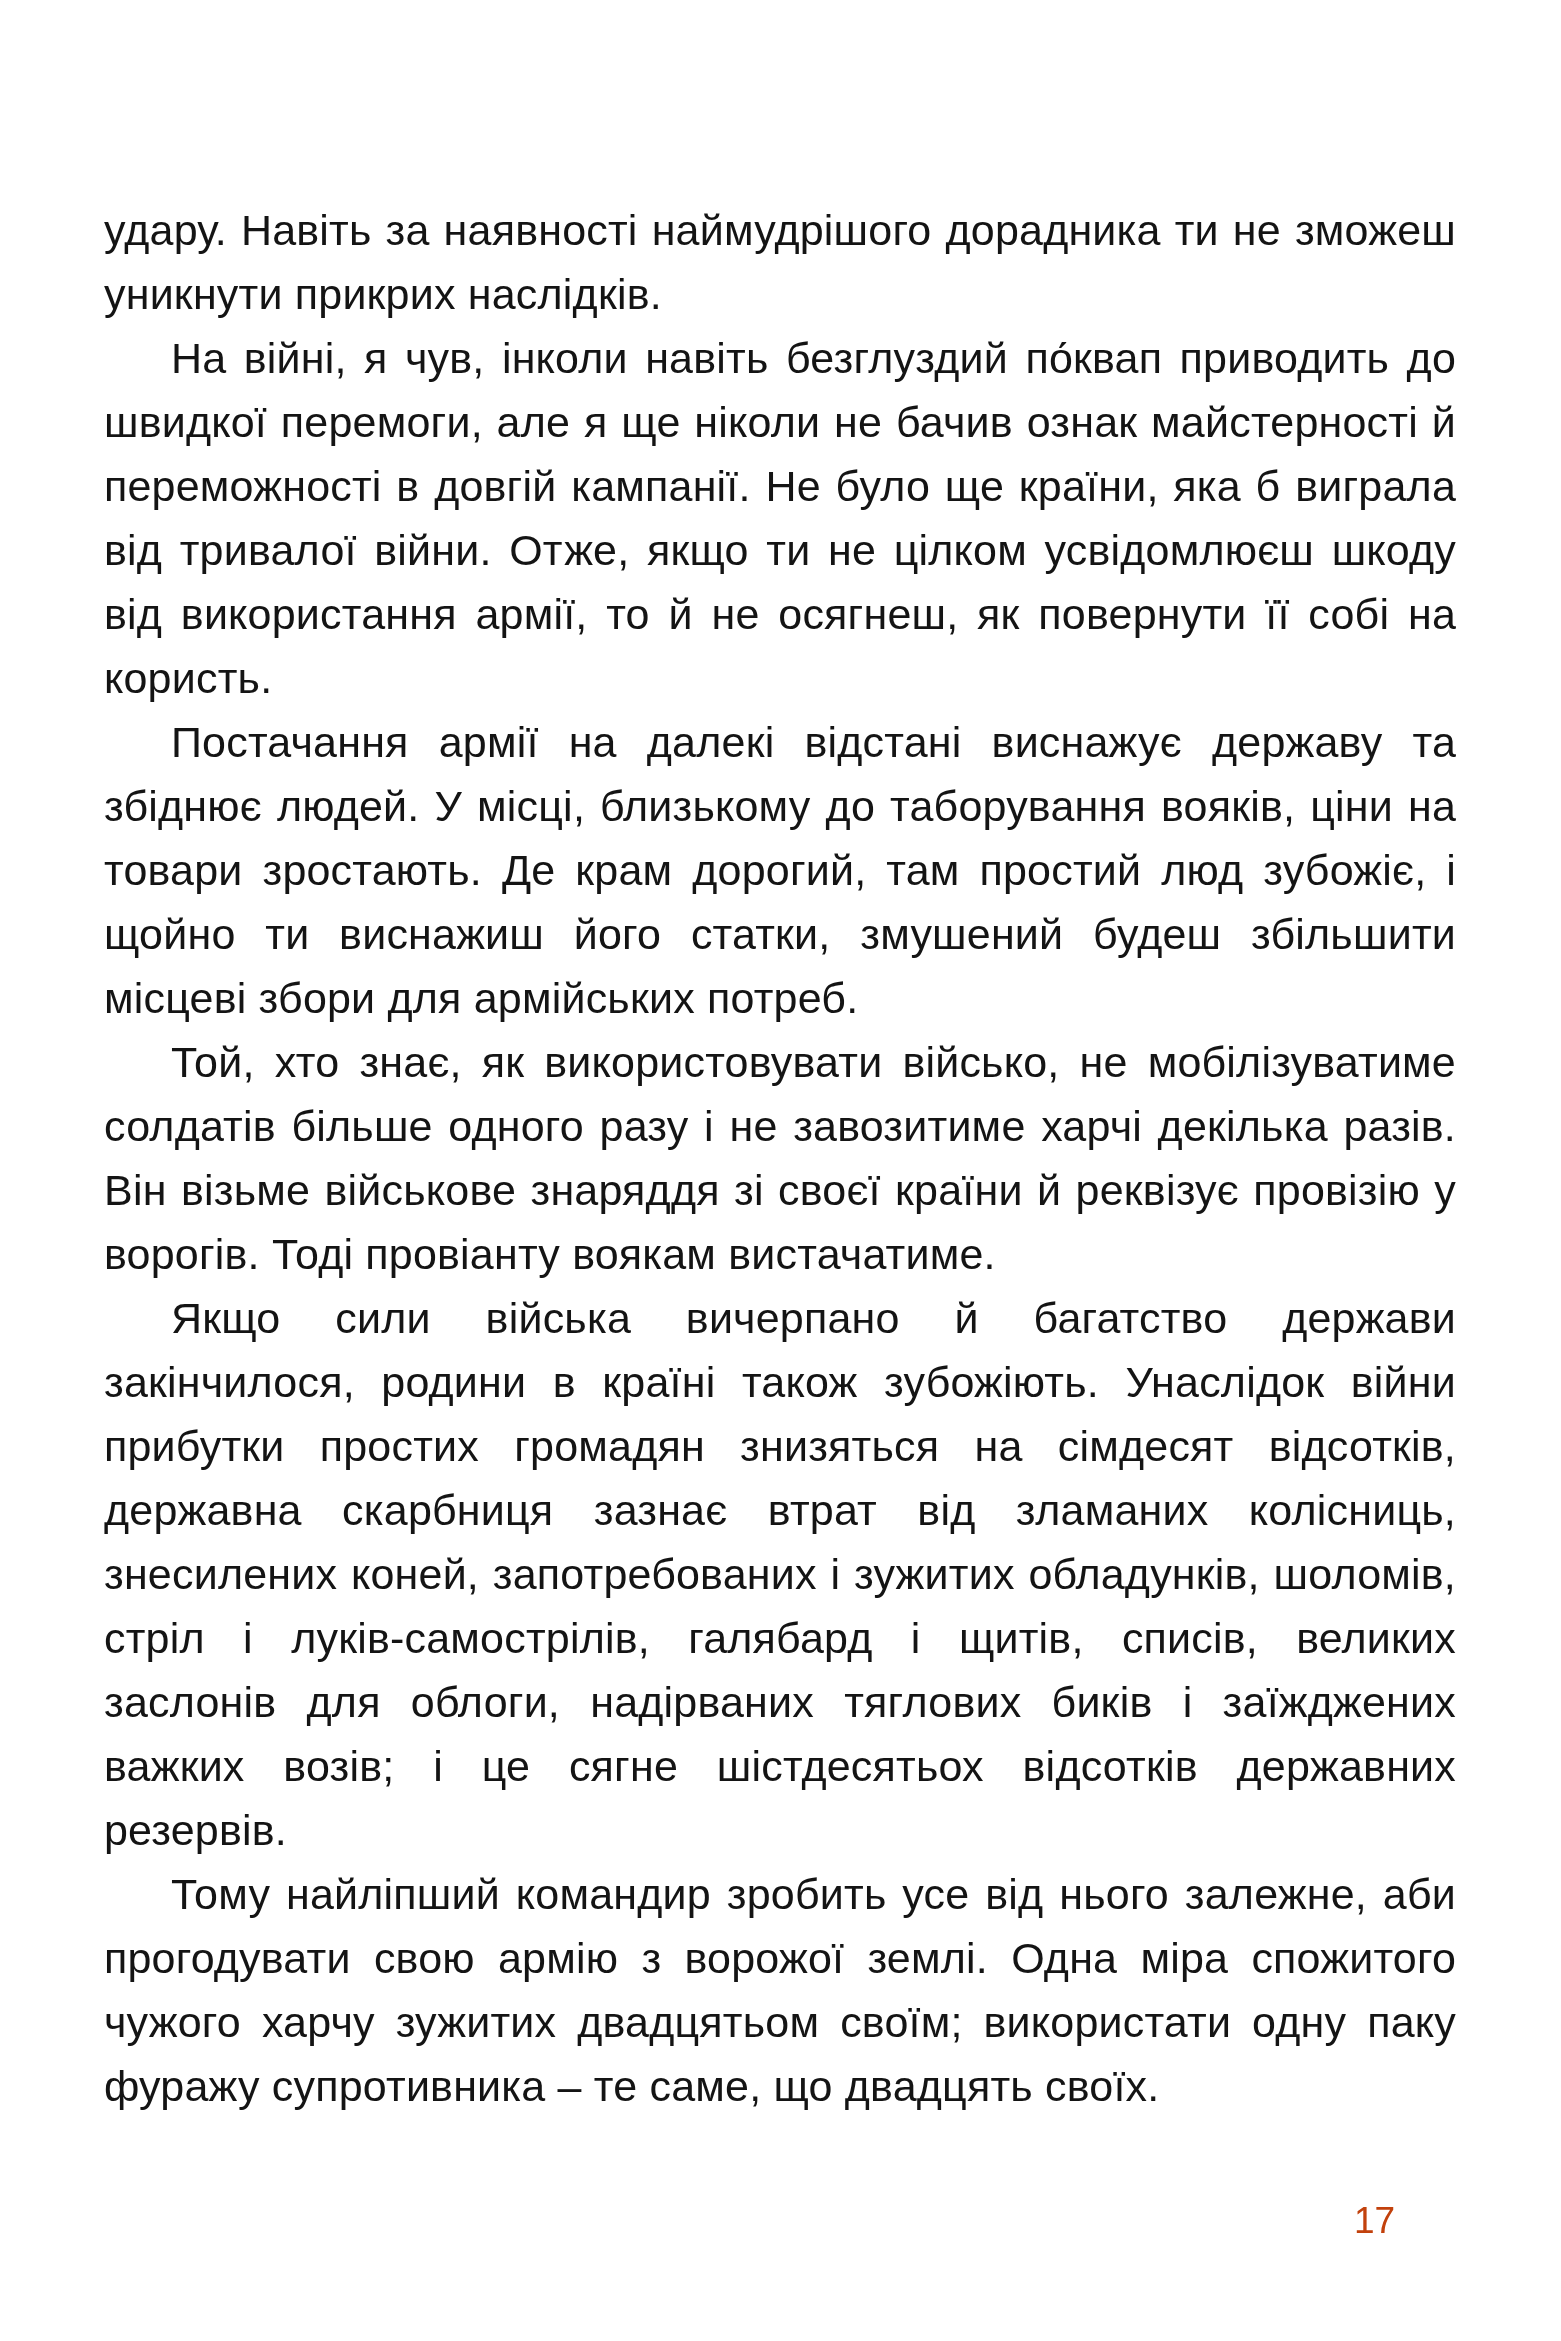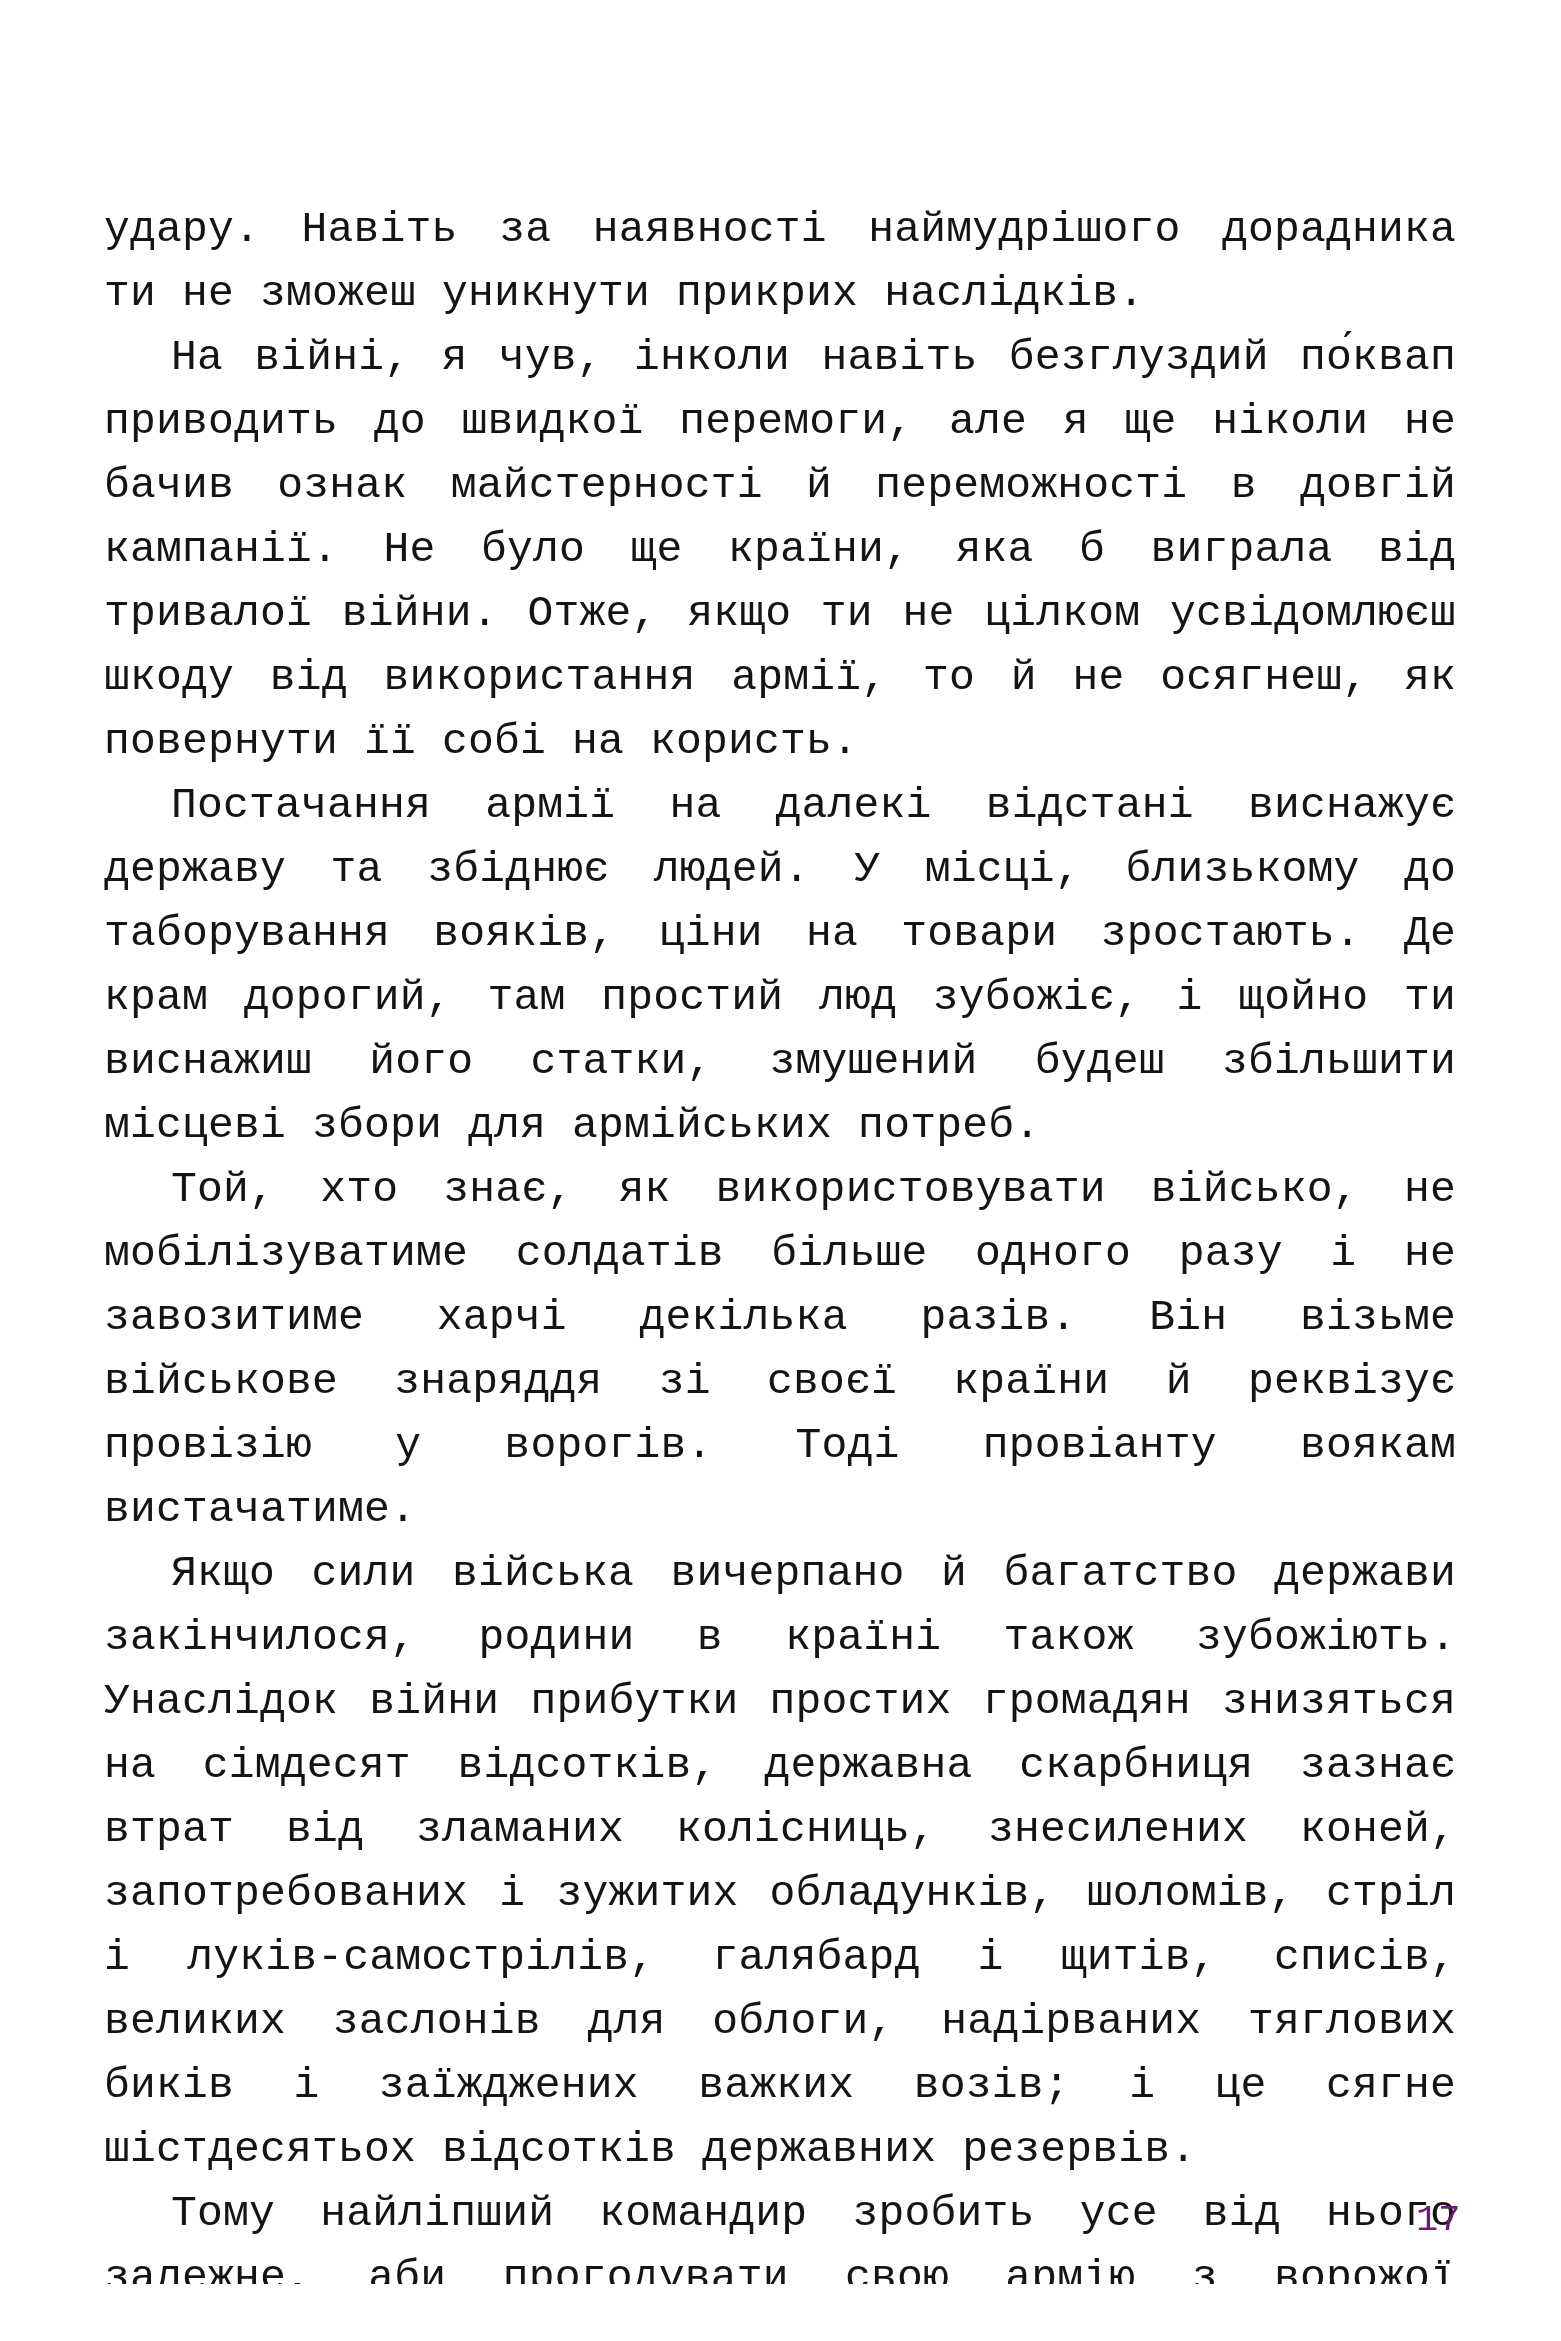--- a/index.html
+++ b/index.html
@@ -6,21 +6,21 @@
     margin: 0;
     padding: 0;
     background: #ffffff;
   }
   .book-page {
     position: relative;
     width: 1561px;
     height: 2284px;
     background: #ffffff;
     color: #141414;
-    font-family: Liberation Mono, monospace;
+    font-family: Liberation Sans, sans-serif;
     box-sizing: border-box;
     overflow: hidden;
   }
   .text-block {
     position: absolute;
     left: 104px;
     top: 198px;
     width: 1352px;
     font-size: 43px;
     line-height: 64px;
@@ -29,25 +29,25 @@
   }
   .text-block p {
     margin: 0;
     padding: 0;
   }
   .text-block p.indent {
     text-indent: 67px;
   }
   .page-number {
     position: absolute;
-    left: 1416px;
+    left: 1354px;
     top: 2202px;
     font-size: 37px;
     line-height: 1;
-    color: #701a75;
+    color: #c2410c;
   }
 </style>
 </head>
 <body>
 
 <div class="book-page">
 
   <div class="text-block">
     <p>удару. Навіть за наявності наймудрішого дорадника ти не зможеш уникнути прикрих наслідків.</p>
     <p class="indent">На війні, я чув, інколи навіть безглуздий по́квап приводить до швидкої перемоги, але я ще ніколи не бачив ознак майстерності й переможності в довгій кампанії. Не було ще країни, яка б виграла від тривалої війни. Отже, якщо ти не цілком усвідомлюєш шкоду від використання армії, то й не осягнеш, як повернути її собі на користь.</p>

